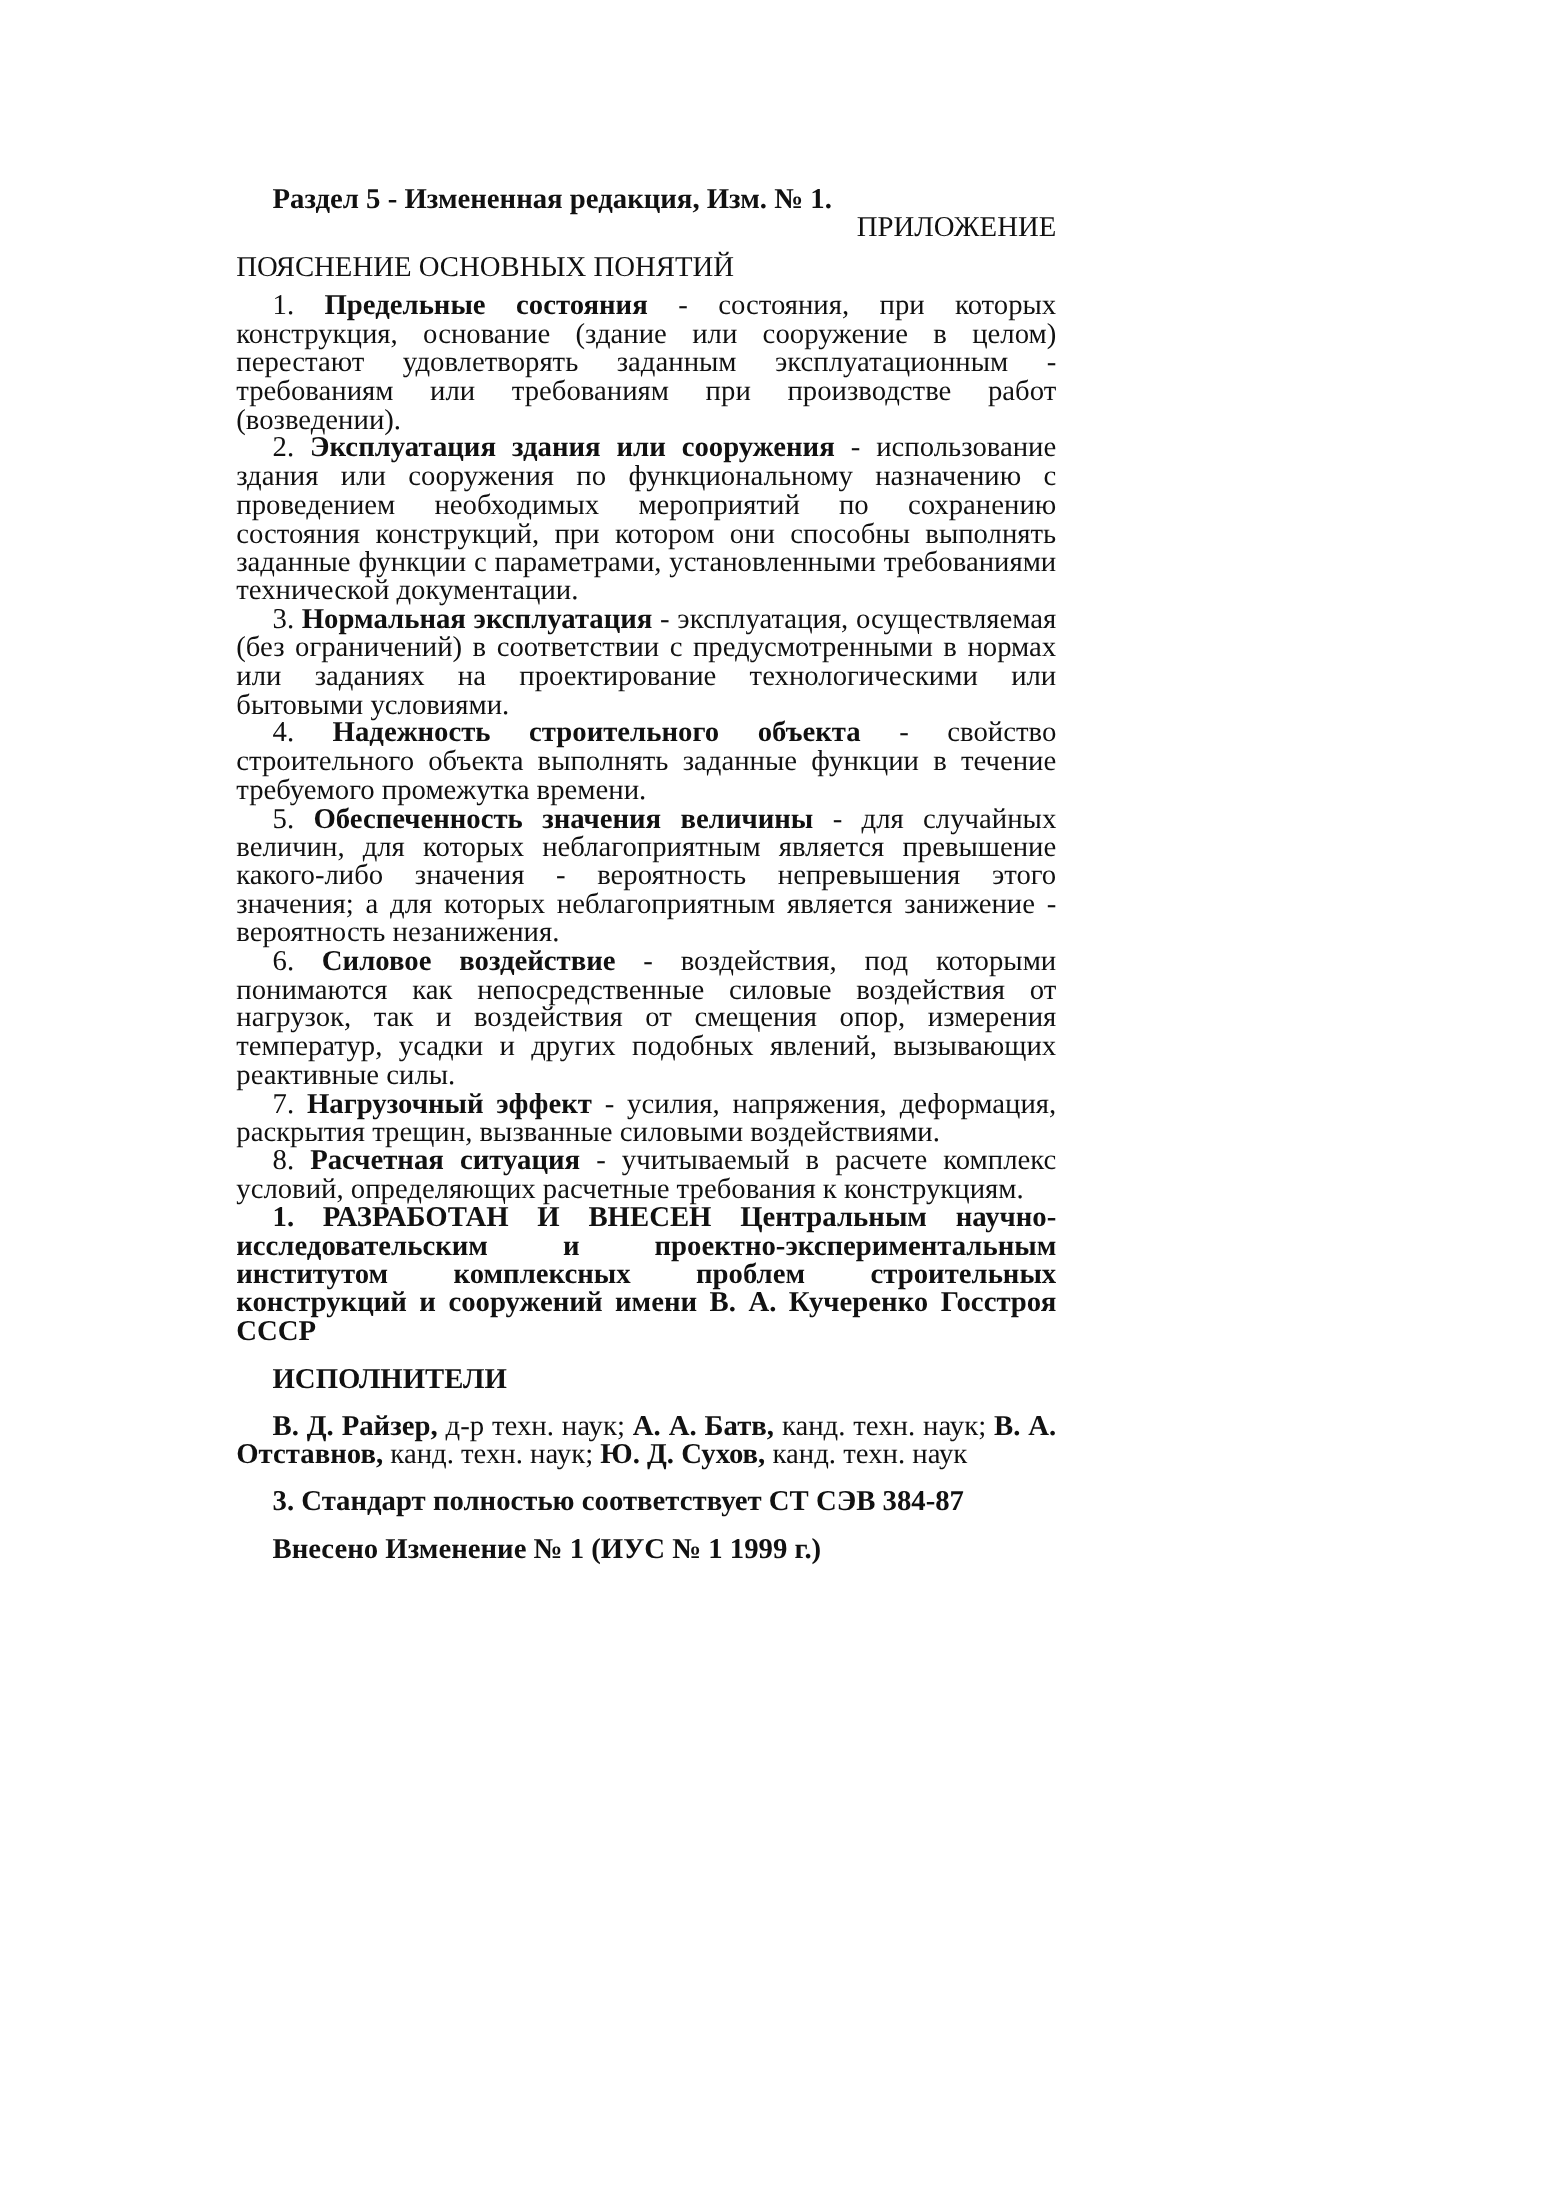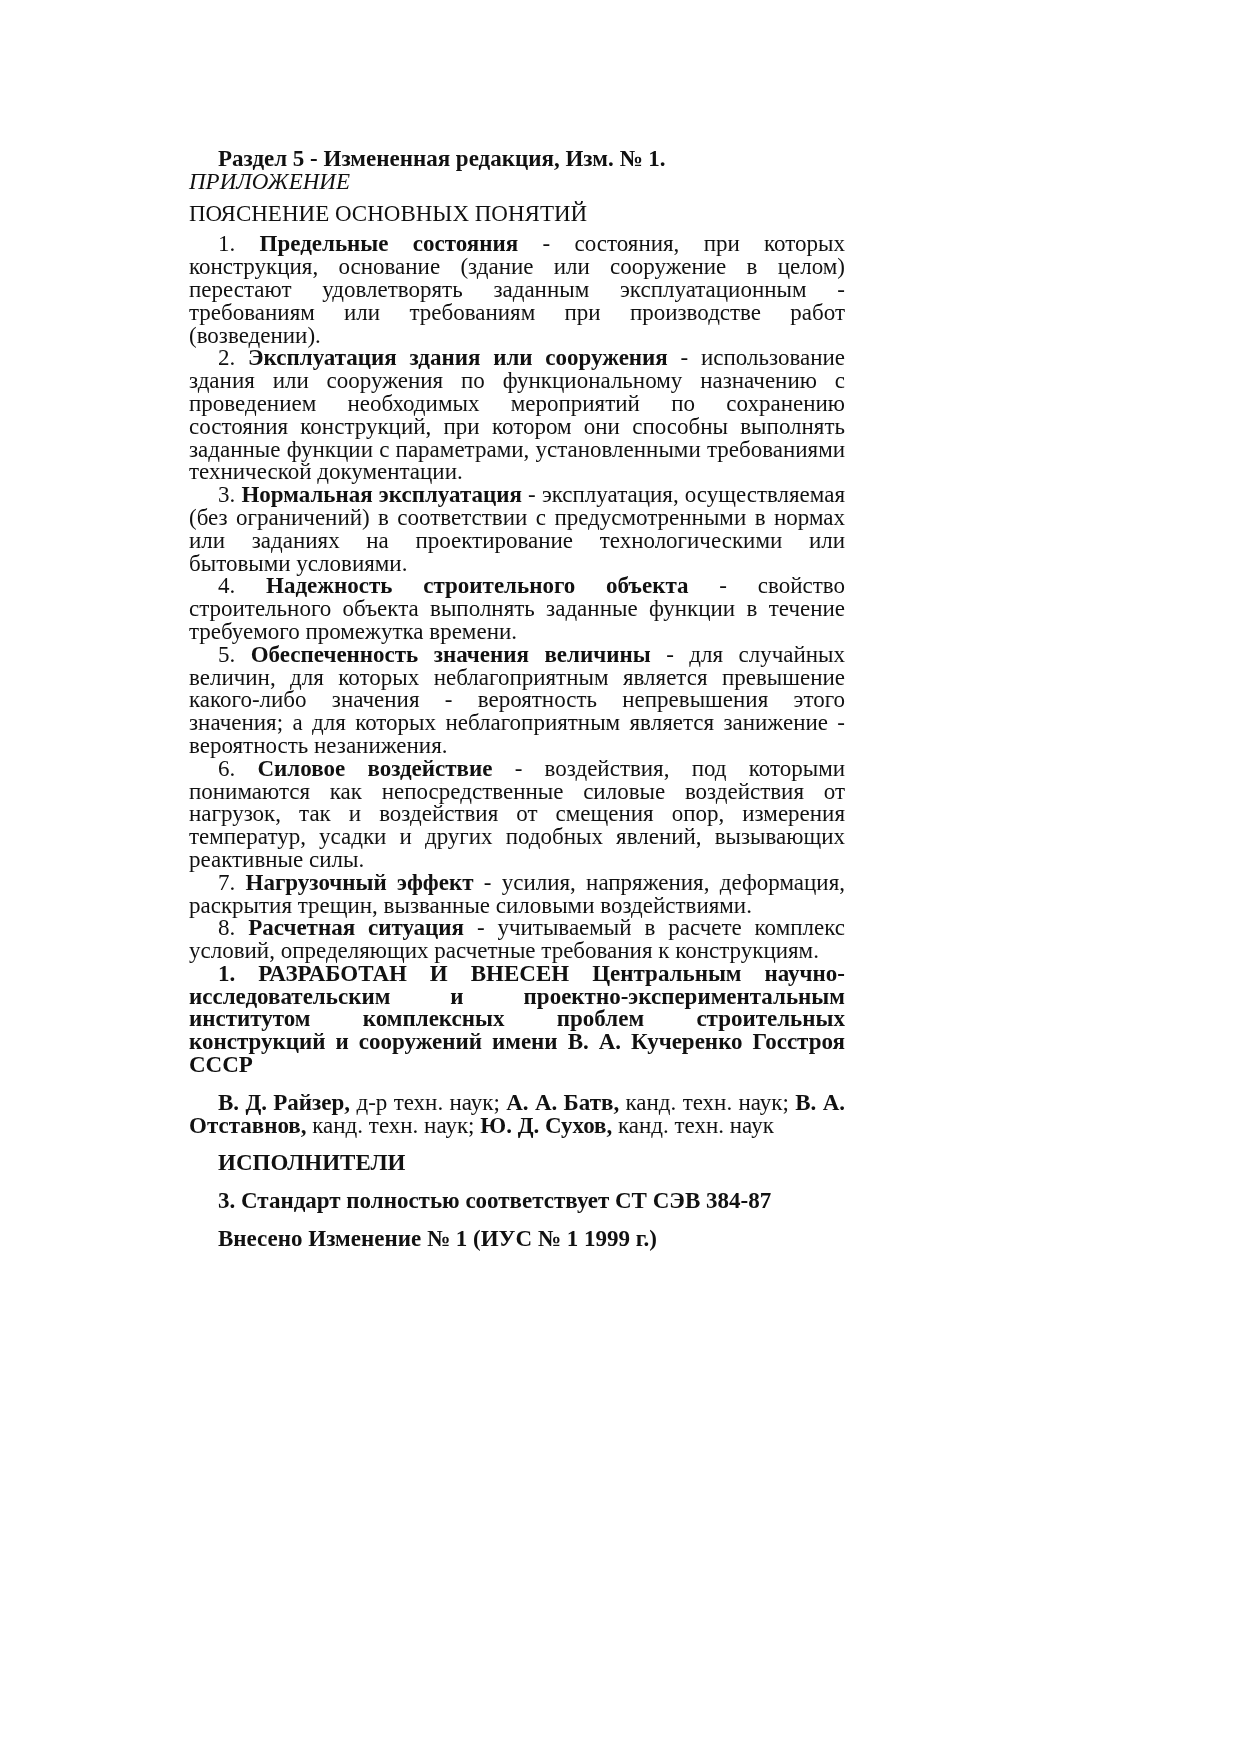--- a/index.html
+++ b/index.html
@@ -6,21 +6,21 @@
   body { width: 1240px; height: 1755px; position: relative; overflow: hidden; }
   .page {
     position: absolute; left: 189px; top: 148px; width: 656px;
     font-family: "Liberation Serif", "DejaVu Serif", serif;
     font-size: 23px; line-height: 22.8px; color: #111;
   }
   p { margin: 0; text-align: justify; }
   .indent { text-indent: 29px; }
   .b { font-weight: bold; }
   .hdr-note { font-weight: bold; padding-left: 29px; margin-bottom: 0; }
-  .appendix { font-style: italic; }
+  .appendix { text-align: right; }
   .title { text-align: left; font-weight: normal; margin-top: 9px; margin-bottom: 8px; }
   .title2 { text-align: center; font-weight: bold; margin-top: 24px; margin-bottom: 10px; }
   .info p.bold-para { font-weight: bold; }
   .gap { margin-top: 15px; }
 </style>
 </head>
 <body>
 
 <div class="page">
 
@@ -37,21 +37,21 @@
     <p class="indent"><span>5.</span> <span class="b">Обеспеченность значения величины</span> <span>- для случайных величин, для которых неблагоприятным является превышение какого-либо значения - вероятность непревышения этого значения; а для которых неблагоприятным является занижение - вероятность незанижения.</span></p>
     <p class="indent"><span>6.</span> <span class="b">Силовое воздействие</span> <span>- воздействия, под которыми понимаются как непосредственные силовые воздействия от нагрузок, так и воздействия от смещения опор, измерения температур, усадки и других подобных явлений, вызывающих реактивные силы.</span></p>
     <p class="indent"><span>7.</span> <span class="b">Нагрузочный эффект</span> <span>- усилия, напряжения, деформация, раскрытия трещин, вызванные силовыми воздействиями.</span></p>
     <p class="indent"><span>8.</span> <span class="b">Расчетная ситуация</span> <span>- учитываемый в расчете комплекс условий, определяющих расчетные требования к конструкциям.</span></p>
   </div>
 
 
   <div class="info">
     <p class="indent bold-para">1. РАЗРАБОТАН И ВНЕСЕН Центральным научно-исследовательским и проектно-экспериментальным институтом комплексных проблем строительных конструкций и сооружений имени В. А. Кучеренко Госстроя СССР</p>
 
+    <p class="indent b gap">ИСПОЛНИТЕЛИ</p>
+
     <p class="indent gap"><span class="b">В. Д. Райзер,</span> <span>д-р техн. наук;</span> <span class="b">А. А. Батв,</span> <span>канд. техн. наук;</span> <span class="b">В. А. Отставнов,</span> <span>канд. техн. наук;</span> <span class="b">Ю. Д. Сухов,</span> <span>канд. техн. наук</span></p>
-
-    <p class="indent b gap">ИСПОЛНИТЕЛИ</p>
 
     <p class="indent bold-para gap">3. Стандарт полностью соответствует СТ СЭВ 384-87</p>
     <p class="indent bold-para gap">Внесено Изменение № 1 (ИУС № 1 1999 г.)</p>
   </div>
 
 </div>
 
 </body></html>

